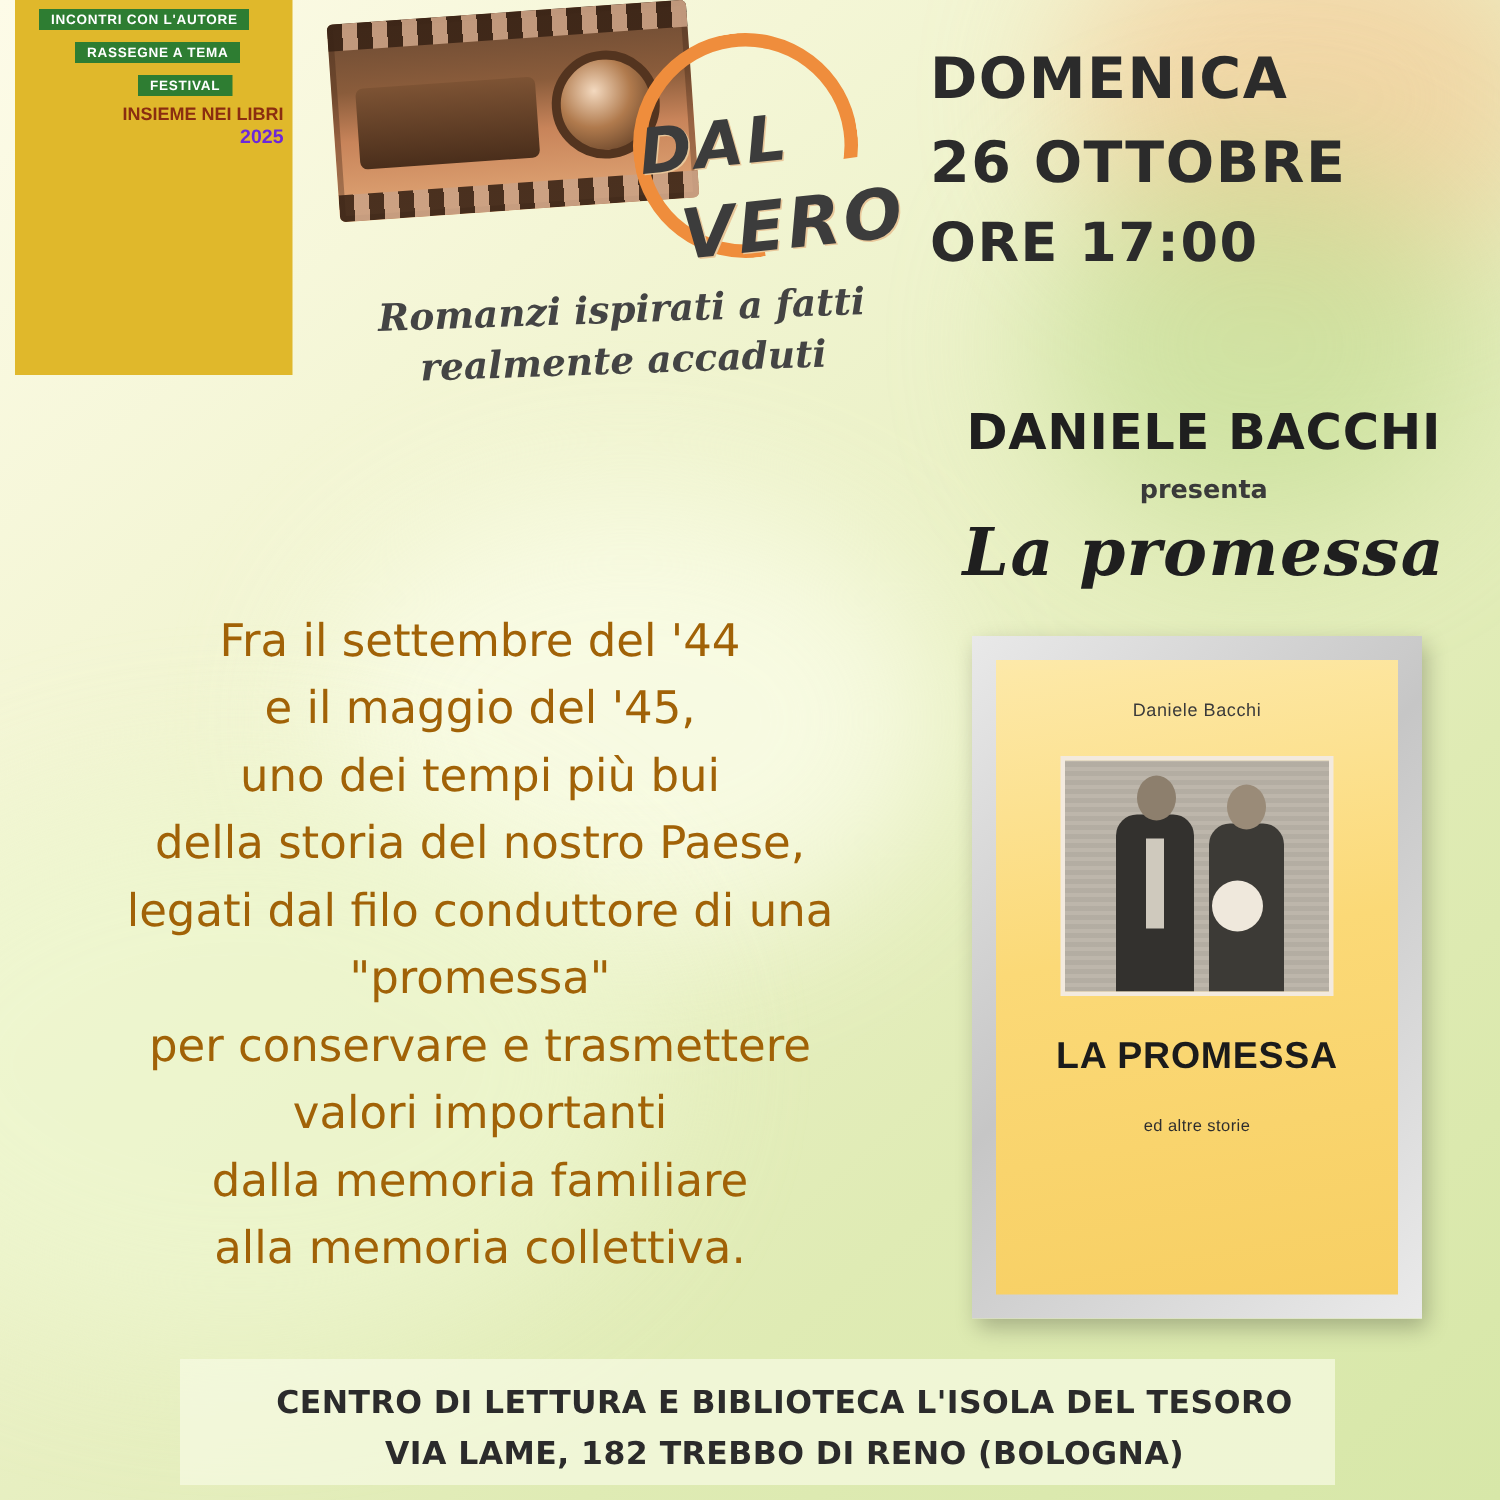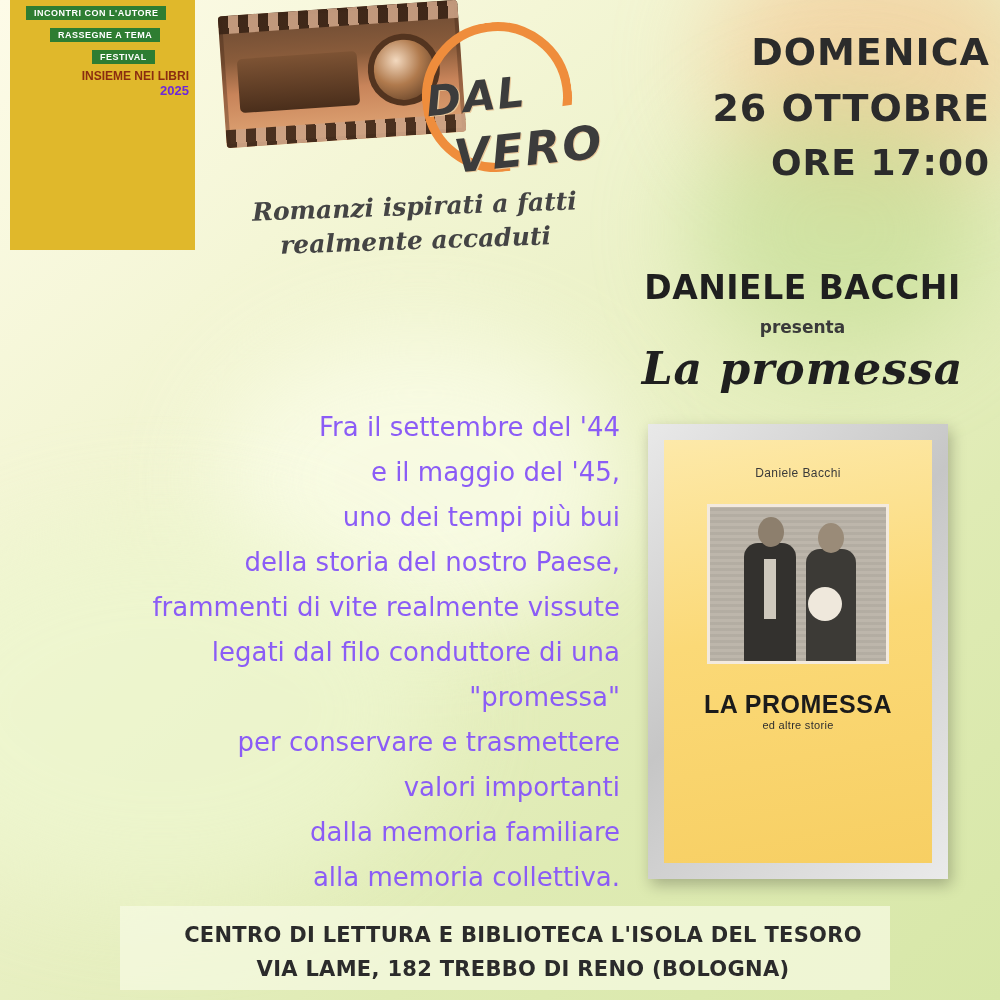--- a/index.html
+++ b/index.html
@@ -119,21 +119,21 @@
     text-shadow: 1px 1px 0 #e8c79a;
   }
   .subtitle-strip {
     position: absolute; left: 225px; top: 190px; width: 380px; text-align: center;
     font-family: "DejaVu Serif", serif; font-style: italic; font-weight: 700;
     font-size: 25px; line-height: 34px; color: #444; transform: rotate(-2deg);
   }
 
   
   .event-head {
-    position: absolute; left: 620px; top: 30px; width: 370px; text-align: right;
+    position: absolute; left: 620px; top: 30px; width: 370px; text-align: left;
     font-family: "DejaVu Sans", sans-serif; font-weight: 700; color: #2b2b2b;
   }
   .event-head .l1 { font-size: 38px; letter-spacing: 1px; }
   .event-head .l2 { font-size: 38px; letter-spacing: 1px; margin-top: 12px; }
   .event-head .l3 { font-size: 36px; letter-spacing: 1px; margin-top: 12px; }
 
   .author-block {
     position: absolute; left: 610px; top: 268px; width: 385px; text-align: center;
   }
   .author-name {
@@ -175,30 +175,30 @@
   .cp-man::before { content:""; position:absolute; left:14px; top:-26px; width:26px; height:30px; background:#8d7f6d; border-radius:50%; }
   .cp-man::after { content:""; position:absolute; left:20px; top:16px; width:12px; height:60px; background:#cfc9bd; }
   .cp-woman { right: 30px; width: 50px; height: 112px; background: #3c3a36; border-radius: 14px 14px 0 0; }
   .cp-woman::before { content:""; position:absolute; left:12px; top:-26px; width:26px; height:30px; background:#9a8b78; border-radius:50%; }
   .cp-bouquet { position:absolute; right: 44px; bottom: 40px; width: 34px; height: 34px; background:#efe8dc; border-radius:50%; }
   .cover-title {
     margin-top: 26px; text-align: center; font-family: "Liberation Sans", sans-serif;
     font-weight: 700; font-size: 25px; color: #1b1b1b; letter-spacing: .5px;
   }
   .cover-sub {
-    margin-top: 0; text-align: center; font-family: "Liberation Sans", sans-serif;
+    margin-top: 26px; text-align: center; font-family: "Liberation Sans", sans-serif;
     font-size: 11px; color: #2e2e2e; letter-spacing: .3px;
   }
 
   
   .synopsis {
     position: absolute; left: 20px; top: 405px; width: 600px;
-    text-align: right;
+    text-align: center;
     font-family: "DejaVu Sans", sans-serif; font-weight: 400;
-    font-size: 26px; line-height: 45px; color: #8b5cf6;
+    font-size: 30px; line-height: 45px; color: #a16207;
   }
   .synopsis div { white-space: nowrap; }
 
   
   .footer {
     position: absolute; left: 120px; bottom: 10px; width: 770px; height: 84px;
     background: rgba(245,250,225,.75); text-align: center; padding-top: 12px;
   }
   .footer div {
     font-family: "DejaVu Sans", sans-serif; font-weight: 700; font-size: 21px;
@@ -263,21 +263,20 @@
     <div class="cover-title">LA PROMESSA</div>
     <div class="cover-sub">ed altre storie</div>
   </div>
 </div>
 
 <div class="synopsis">
   <div>Fra il settembre del '44</div>
   <div>e il maggio del '45,</div>
   <div>uno dei tempi più bui</div>
   <div>della storia del nostro Paese,</div>
-  <div>frammenti di vite realmente vissute</div>
   <div>legati dal filo conduttore di una</div>
   <div>"promessa"</div>
   <div>per conservare e trasmettere</div>
   <div>valori importanti</div>
   <div>dalla memoria familiare</div>
   <div>alla memoria collettiva.</div>
 </div>
 
 <div class="footer">
   <div>CENTRO DI LETTURA E BIBLIOTECA L'ISOLA DEL TESORO</div>

